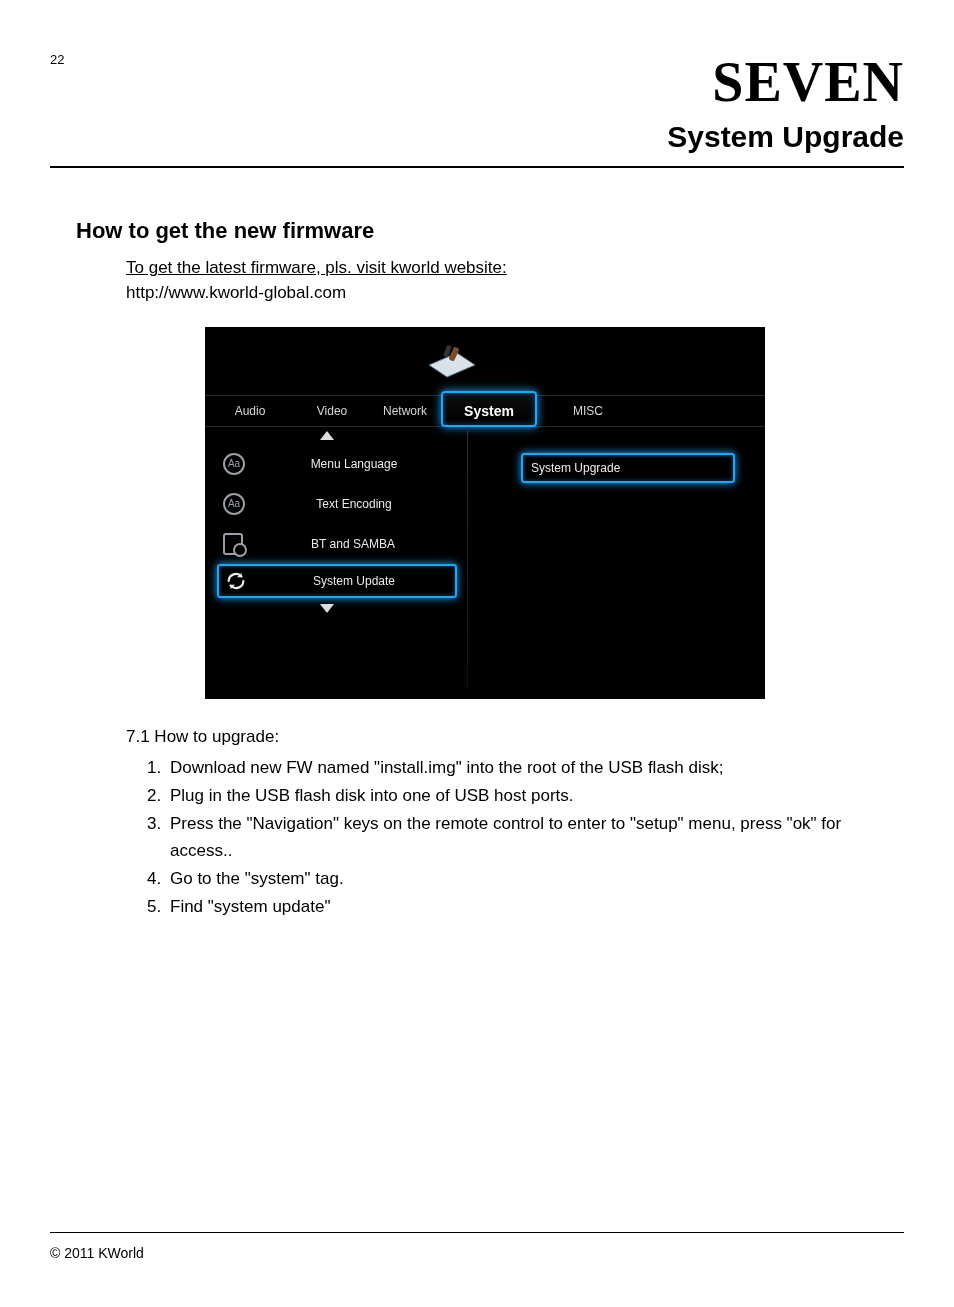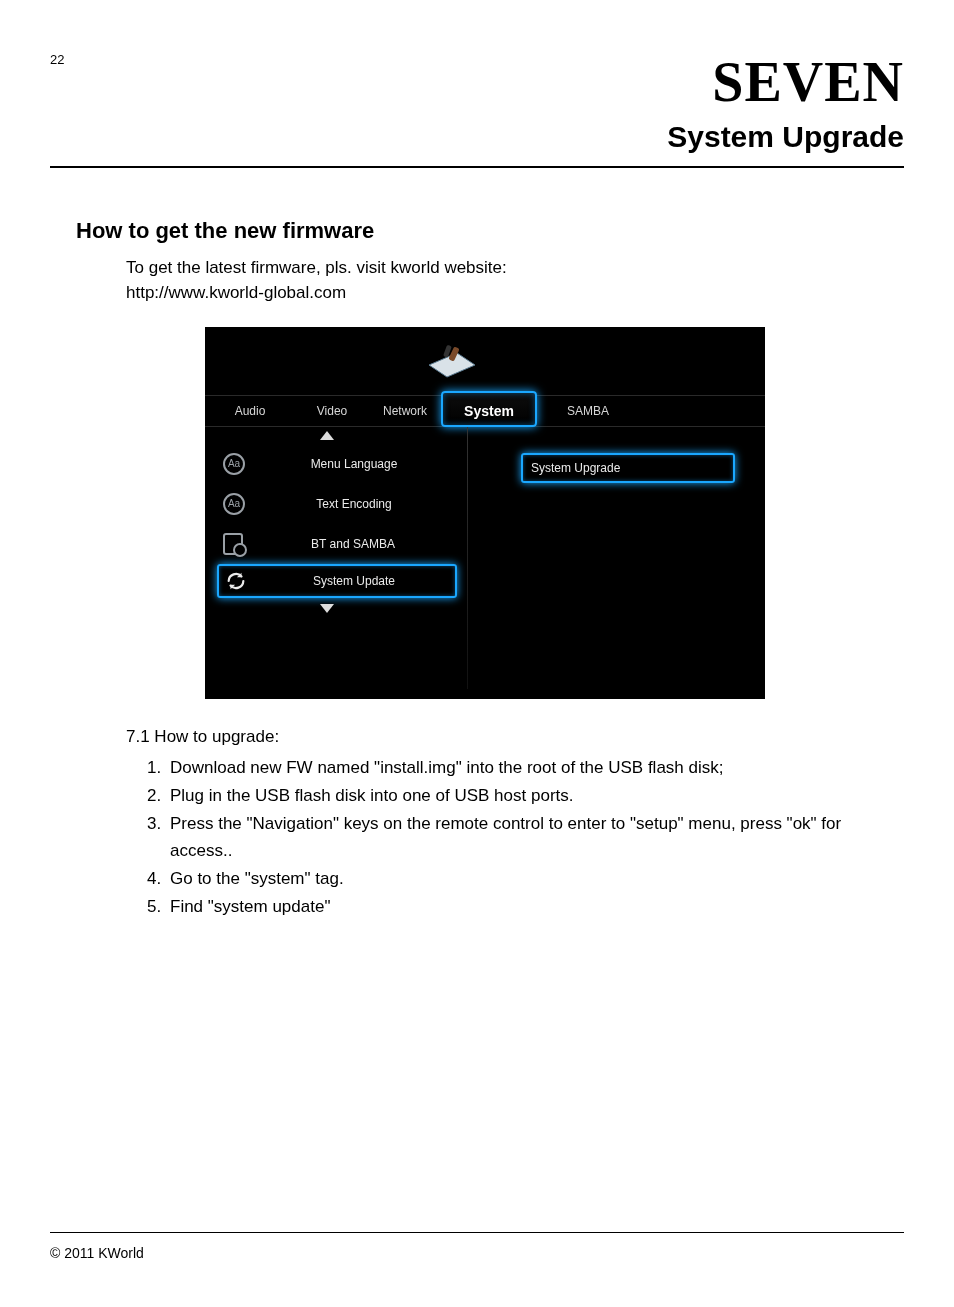--- a/index.html
+++ b/index.html
@@ -4,21 +4,21 @@
 <style>
   * { box-sizing: border-box; margin: 0; padding: 0; }
   html, body { width: 954px; height: 1307px; background: #fff; font-family: Arial, Helvetica, sans-serif; color: #000; }
   .page { width: 954px; height: 1307px; position: relative; padding: 60px 50px 40px 50px; }
   .page-num { position: absolute; left: 50px; top: 52px; font-size: 13px; }
   .h1 { text-align: right; font-size: 56px; font-weight: 900; letter-spacing: 1px; margin-top: -10px; font-family: Liberation Serif, serif; }
   .h2 { text-align: right; font-size: 30px; font-weight: 700; margin-top: 6px; margin-bottom: 12px; }
   .rule { border: none; border-top: 2px solid #000; margin-bottom: 50px; }
   .content { padding-left: 26px; padding-right: 10px; }
   .h3 { font-size: 22px; font-weight: 700; margin-bottom: 12px; }
-  .para { font-size: 17px; line-height: 1.45; margin-left: 50px; margin-bottom: 2px; }
+  .para { font-size: 17px; line-height: 1.45; margin-left: 50px; margin-bottom: 2px; text-decoration: underline; }
   .url { font-size: 17px; margin-left: 50px; margin-bottom: 24px; }
   .subhead { font-size: 17px; margin-top: 28px; margin-bottom: 8px; margin-left: 50px; }
   .steps { list-style: decimal; margin-left: 90px; font-size: 17px; line-height: 1.55; padding-right: 20px; }
   .steps li { padding-left: 4px; margin-bottom: 2px; }
   .footer-rule { position: absolute; left: 50px; right: 50px; bottom: 74px; border-top: 1px solid #000; }
   .footer { position: absolute; left: 50px; bottom: 46px; font-size: 14px; }
 
   
   .shot-wrap { display: flex; justify-content: center; }
   .shot { width: 560px; height: 372px; background: #000000; position: relative; color: #fff; font-family: Arial, sans-serif; overflow: hidden; }
@@ -70,21 +70,21 @@
             <rect x="28" y="2" width="6" height="14" rx="2" fill="#7a4a2a" transform="rotate(25 31 9)"></rect>
             <rect x="22" y="0" width="5" height="12" rx="2" fill="#333" transform="rotate(20 24 6)"></rect>
           </svg>
         </div>
 
         <div class="tabbar">
           <div class="tab audio">Audio</div>
           <div class="tab video">Video</div>
           <div class="tab network">Network</div>
           <div class="tab system">System</div>
-          <div class="tab misc">SAMBA</div>
+          <div class="tab misc">MISC</div>
         </div>
 
         <div class="left-col">
           <div class="arrow-up"></div>
 
           <div class="menu-row">
             <span class="icon-circ">Aa</span>
             <span class="lbl">Menu Language</span>
           </div>
           <div class="menu-row">

